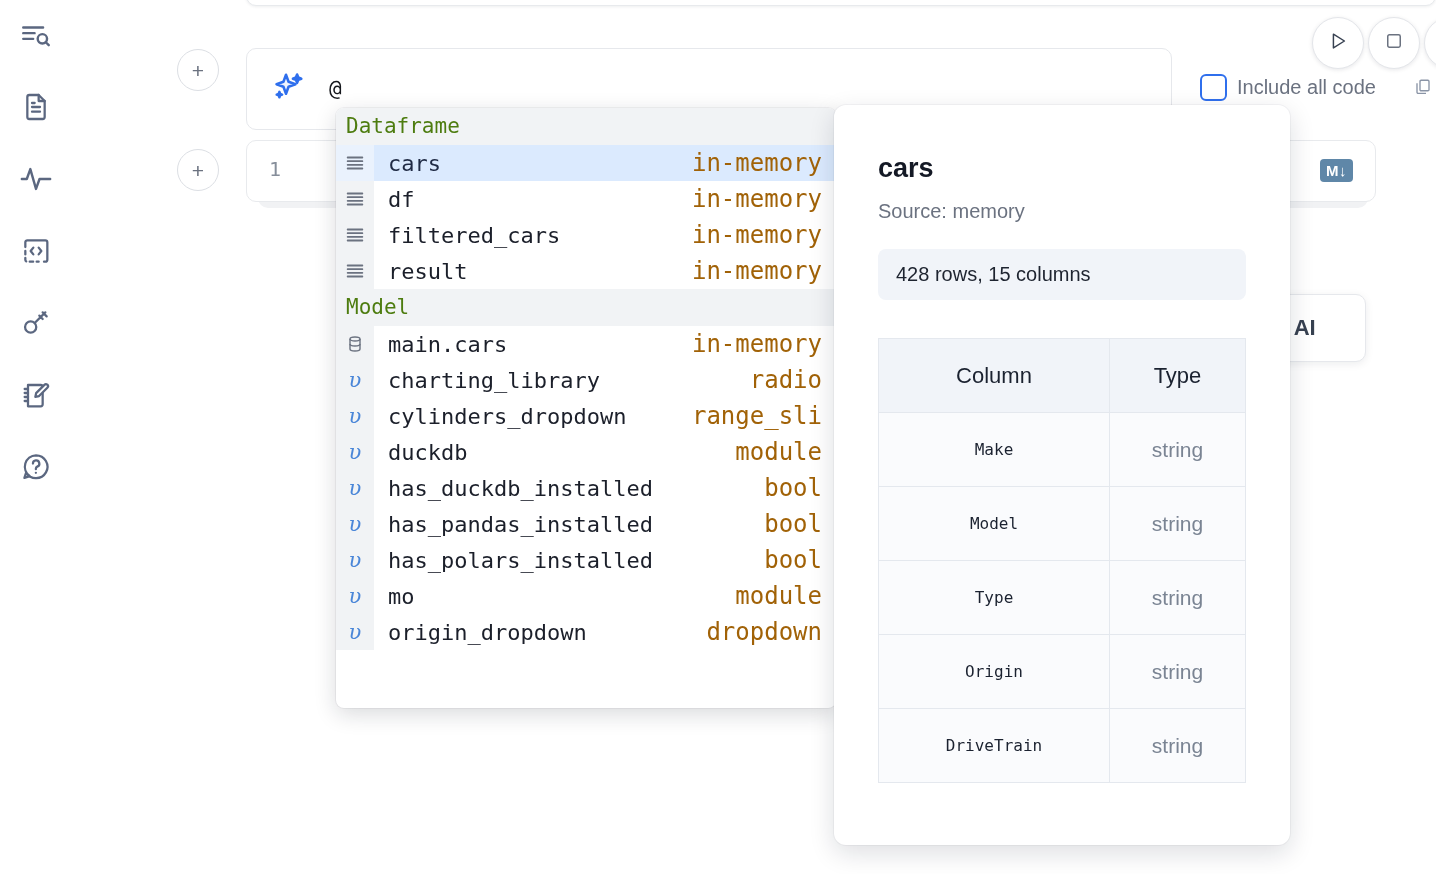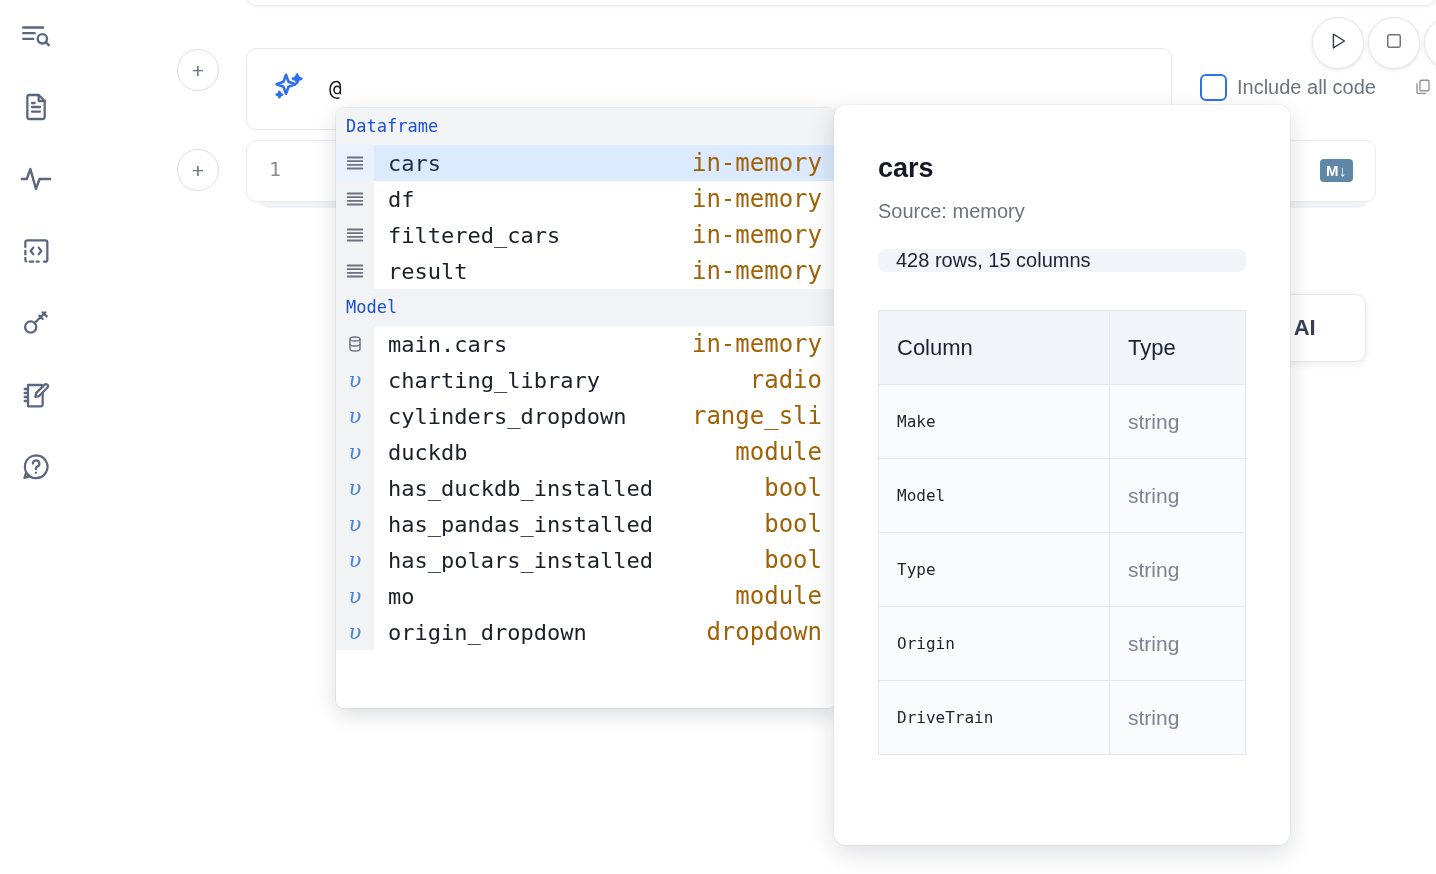--- a/index.html
+++ b/index.html
@@ -103,23 +103,23 @@
   }
 
   
   .ac {
     position: absolute; left: 336px; top: 108px; width: 500px; height: 600px;
     background: #fff; border-radius: 8px; overflow: hidden;
     box-shadow: 0 6px 22px rgba(16,24,40,.16), 0 0 0 1px rgba(16,24,40,.05);
   }
   .ac-list { position: relative; }
   .ac-group {
-    background: #f1f3f5; color: #1d4ed8;
+    background: #f1f3f5; color: #4d7c0f;
     font-family: "DejaVu Sans Mono", "Liberation Mono", monospace;
-    font-size: 17px; padding: 5px 0 5px 10px; height: 37px; line-height: 27px;
+    font-size: 21px; padding: 5px 0 5px 10px; height: 37px; line-height: 27px;
   }
   .ac-item {
     display: flex; align-items: center; height: 36px; background: #fff; cursor: pointer;
     font-family: "DejaVu Sans Mono", "Liberation Mono", monospace;
   }
   .ac-item.sel { background: #dbeafe; }
   .ac-ico {
     width: 38px; min-width: 38px; height: 36px; background: #f1f3f5;
     display: flex; align-items: center; justify-content: center;
     color: #6b7280;
@@ -137,25 +137,25 @@
   .detail {
     position: absolute; left: 834px; top: 105px; width: 456px; height: 740px;
     background: #fff; border-radius: 12px; overflow: hidden;
     box-shadow: 0 8px 26px rgba(16,24,40,.14), 0 0 0 1px rgba(16,24,40,.04);
   }
   .detail-inner { padding: 48px 44px 0 44px; }
   .detail-title { font-size: 27px; font-weight: 700; color: #141925; }
   .detail-source { margin-top: 16px; font-size: 20px; color: #6b7280; }
   .detail-shape {
     margin-top: 26px; background: #f1f4f9; border-radius: 8px;
-    padding: 0 18px; font-size: 20px; color: #1e2430;
+    padding: 14px 18px; font-size: 20px; color: #1e2430;
   }
   .detail-table { margin-top: 38px; width: 368px; border-collapse: collapse; }
   .detail-table th, .detail-table td {
-    border: 1px solid #e4e8ee; text-align: left;
+    border: 1px solid #e4e8ee; text-align: center;
     padding: 8px 18px; height: 74px; background: #fafbfd;
   }
   .detail-table th { background: #f1f4f9; font-weight: 400; font-size: 22px; color: #1b2230; }
   .detail-table td.col-name {
     font-family: "DejaVu Sans Mono", "Liberation Mono", monospace;
     font-size: 16px; color: #1b2230;
   }
   .detail-table td.col-type { font-size: 21px; color: #7a8493; width: 136px; }
 </style>
 </head>

